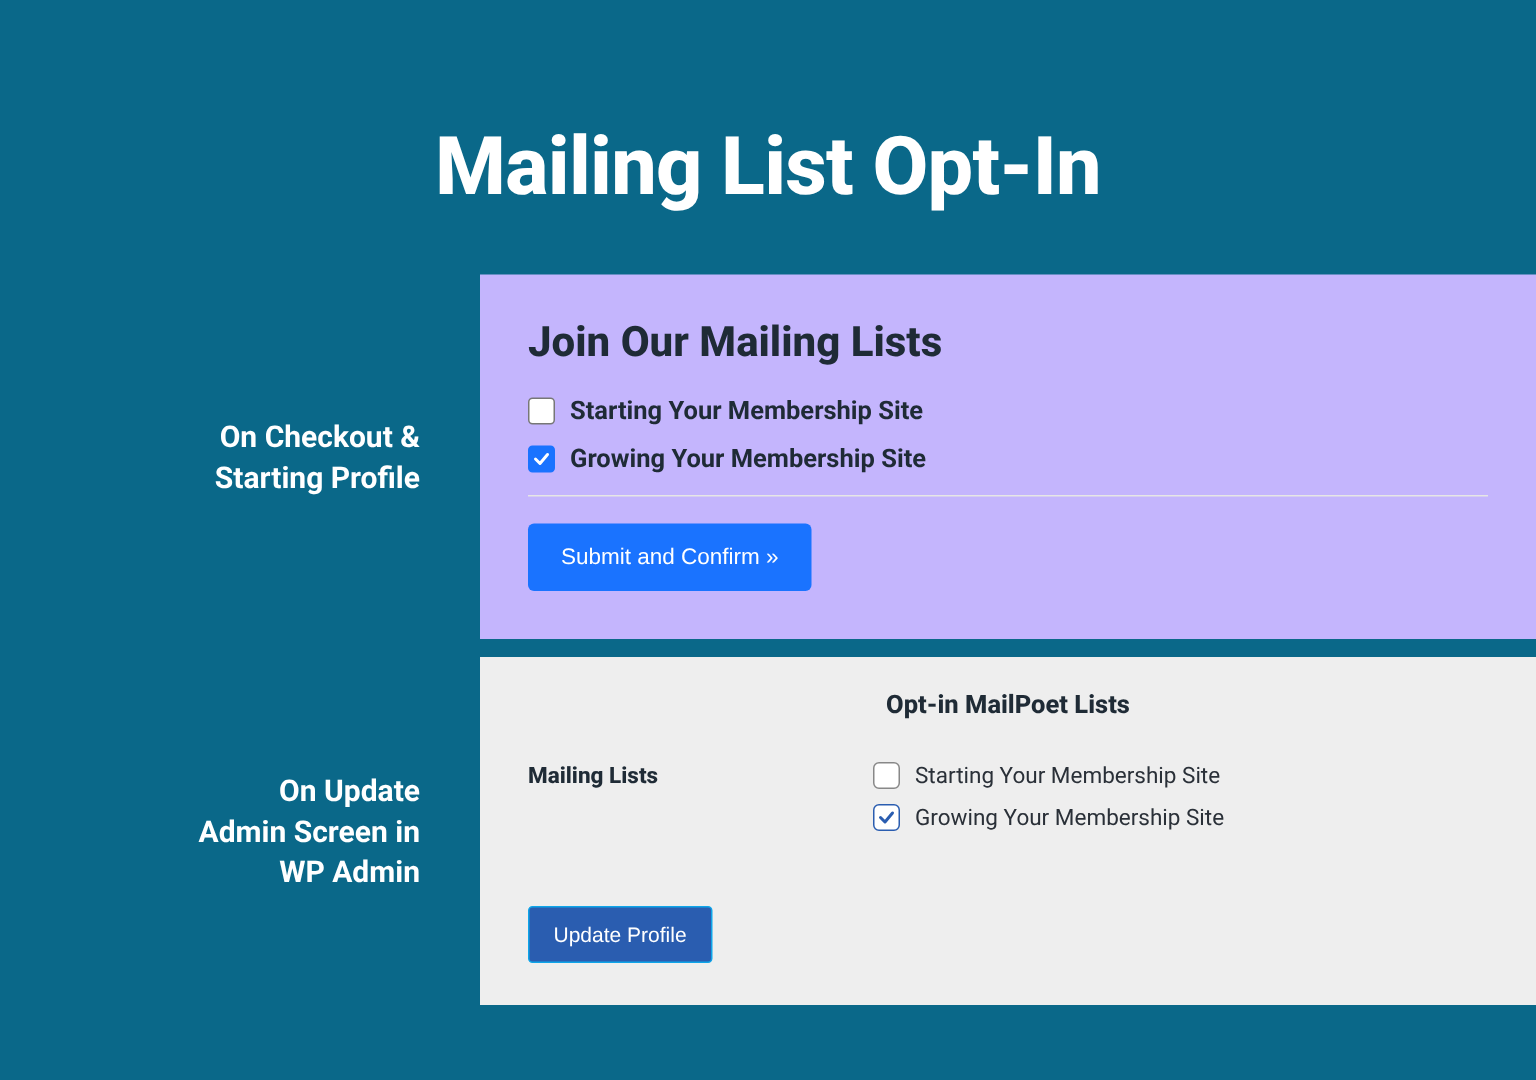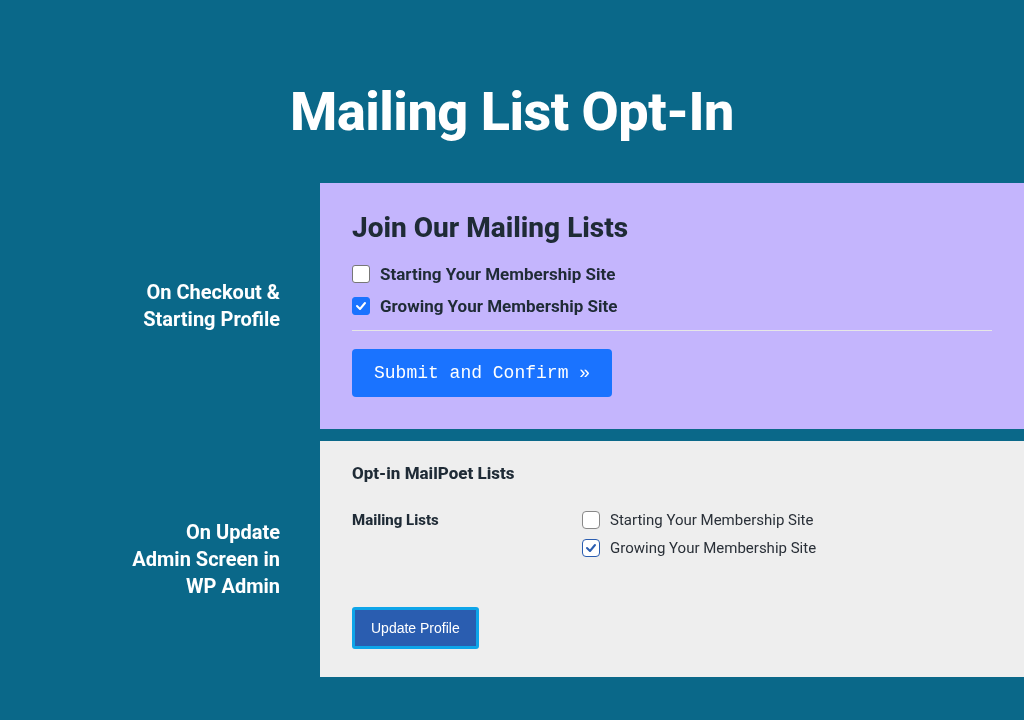--- a/index.html
+++ b/index.html
@@ -96,30 +96,30 @@
       border: none;
       border-top: 1px solid #e6e6e6;
       margin: 14px 0 18px 0;
     }
     .btn-primary {
       background: #1a73ff;
       color: #ffffff;
       border: none;
       border-radius: 4px;
       padding: 14px 22px;
-      font-size: 18px;
+      font-size: 15px;
       font-weight: 500;
       cursor: pointer;
-      font-family: Liberation Mono, monospace;
     }
     .panel-subheading {
       font-size: 17px;
       font-weight: 800;
       color: #1f2b36;
       margin-bottom: 28px;
+      text-align: center;
     }
     .admin-row {
       display: flex;
       align-items: flex-start;
       margin-bottom: 40px;
     }
     .admin-label {
       width: 230px;
       font-size: 15px;
       font-weight: 800;
@@ -158,21 +158,21 @@
     }
     .cb2 svg {
       display: none;
     }
     .cb2.checked svg {
       display: block;
     }
     .btn-secondary {
       background: #2a5db0;
       color: #ffffff;
-      border: 3px solid #0ea5e9;
+      border: 1px solid #0ea5e9;
       border-radius: 3px;
       padding: 10px 16px;
       font-size: 14px;
       font-weight: 400;
       cursor: pointer;
     }
   </style>
 </head>
 <body>
 

